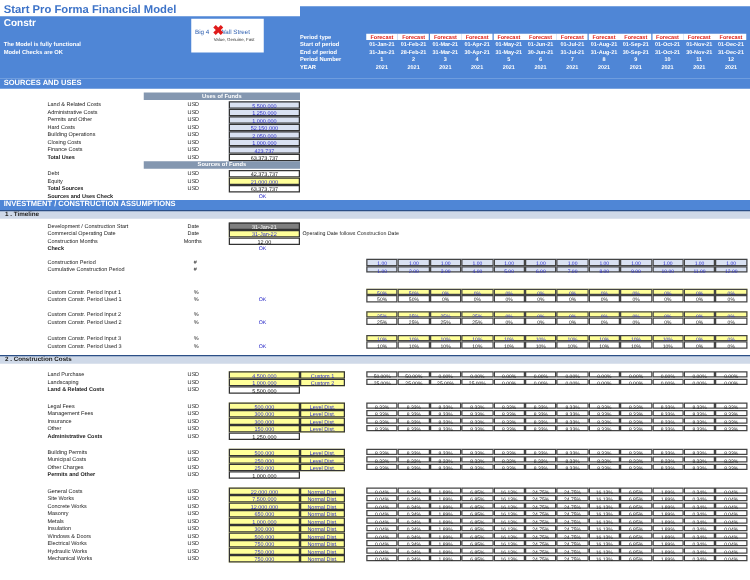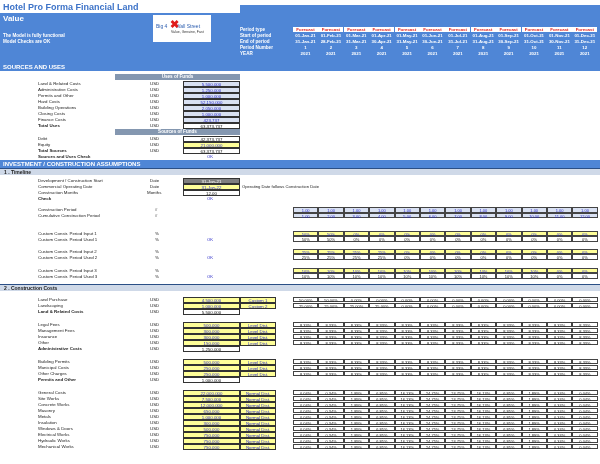--- a/index.html
+++ b/index.html
@@ -32,24 +32,24 @@
   .grid { left: 293px; display: flex; }
   .grid .c { width: 25.4px; height: 5.5px; border: 0.5px solid #444; font-size: 4px; text-align: center; line-height: 5px; color: #222; }
   .grid.blue .c { background: #d9e1f2; color: #2a2ac8; }
   .grid.yel .c { background: #ffff99; color: #2a2ac8; }
   .grid.white .c { background: #fff; }
   .note { font-size: 4.2px; color: #222; white-space: nowrap; }
 </style>
 </head>
 <body>
 
-<div class="abs title">Hotel Pro Forma Financial Land</div>
+<div class="abs title">Start Pro Forma Financial Model</div>
 <div class="abs hdr-left"></div>
 <div class="abs hdr-right"></div>
-<div class="abs inputs">Value</div>
+<div class="abs inputs">Constr</div>
 <div class="abs hdr-note" style="top:33px">The Model is fully functional</div>
 <div class="abs hdr-note" style="top:39px">Model Checks are OK</div>
 
 <div class="abs logo">
   <span class="l1"><span>Big 4</span>&nbsp;&nbsp;&nbsp;&nbsp;&nbsp;&nbsp;<span>Wall Street</span></span>
   <span class="bird">✖</span>
   <span class="l2">Value, Genuine, Fast</span>
 </div>
 
 <div class="abs plabel" style="top:27px">Period type</div>

